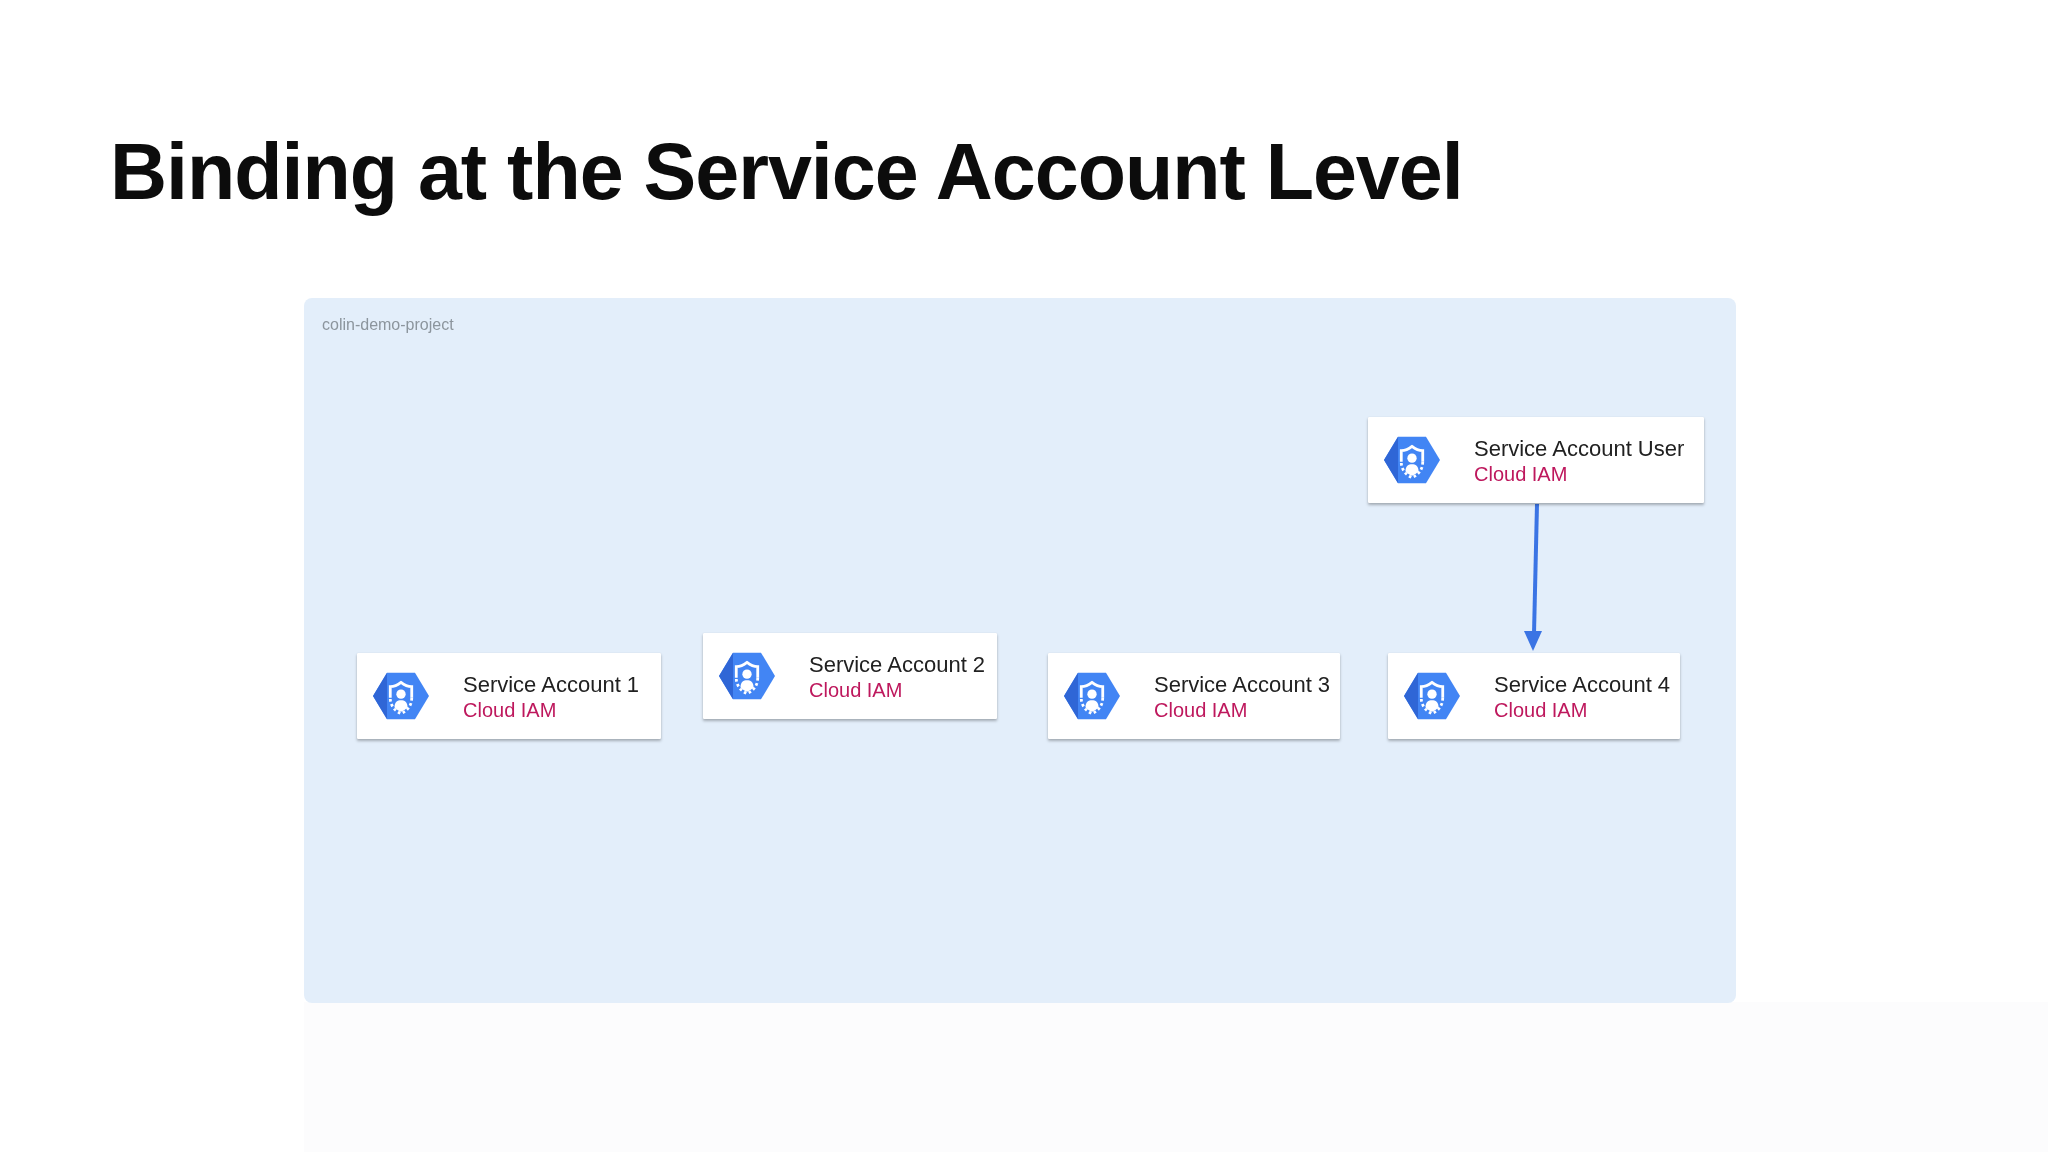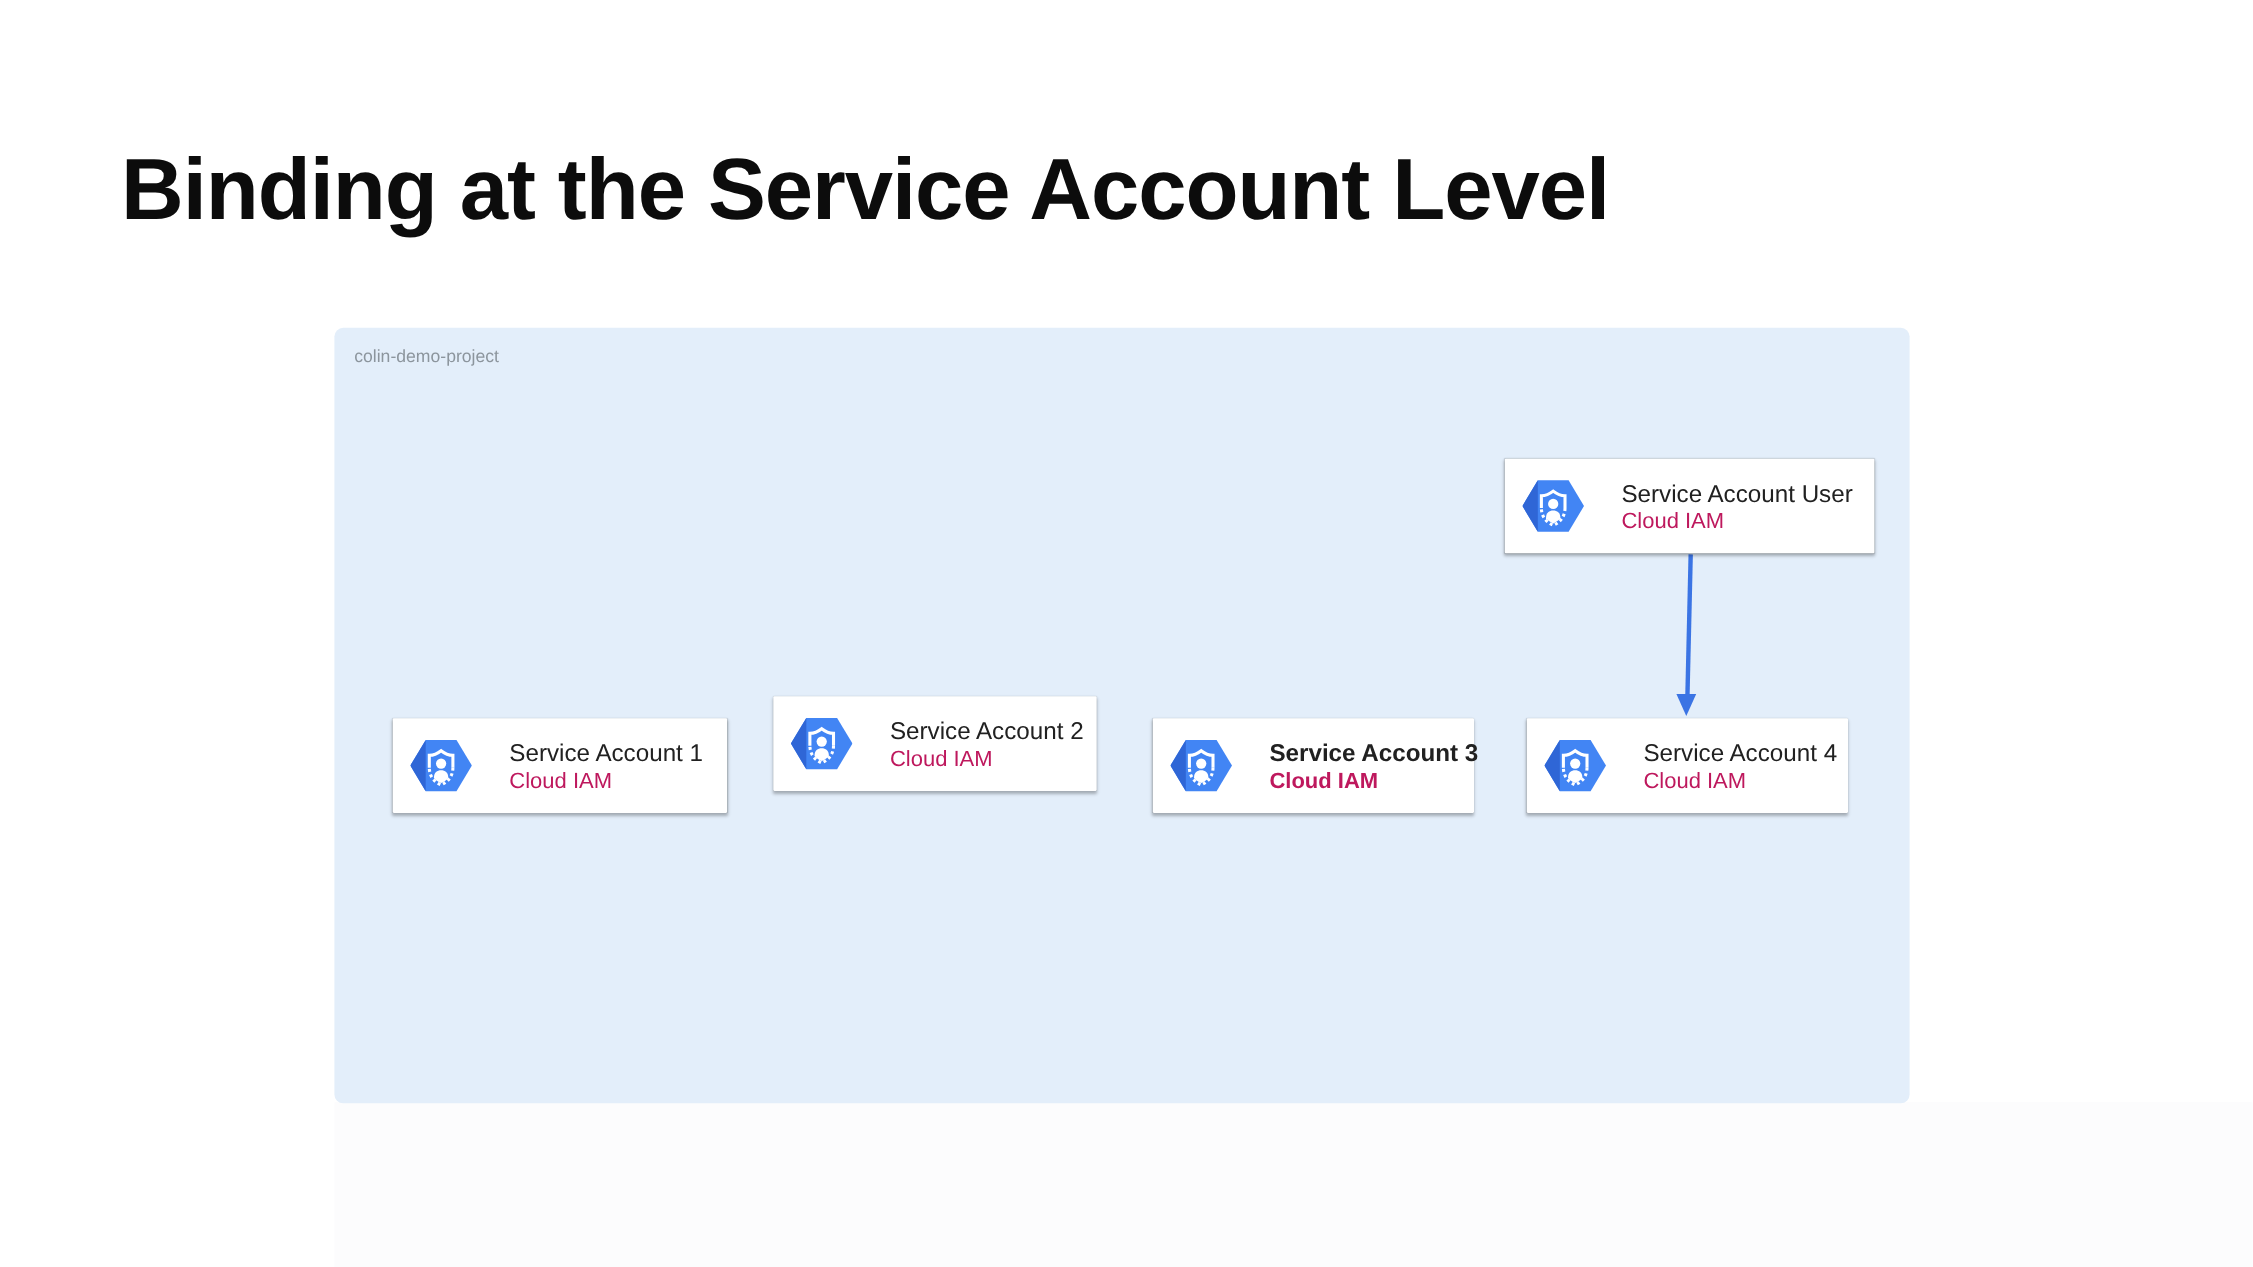--- a/index.html
+++ b/index.html
@@ -72,21 +72,21 @@
   }
   .card-subtitle{
     font-size:20px;
     color:#be185d;
     line-height:24px;
     white-space:nowrap;
   }
   .card-user{left:1064px;top:119px;width:336px;}
   .card-sa1{left:53px; top:355px;width:304px;}
   .card-sa2{left:399px;top:335px;width:294px;}
-  .card-sa3{left:744px;top:355px;width:292px;font-weight:bold;}
+  .card-sa3{left:744px;top:355px;width:292px;}
   .card-sa4{left:1084px;top:355px;width:292px;}
 </style>
 </head>
 <body>
 
 <div class="page">
 
   <h1 class="slide-title">Binding at the Service Account Level</h1>
 
   <div class="below-strip"></div>

